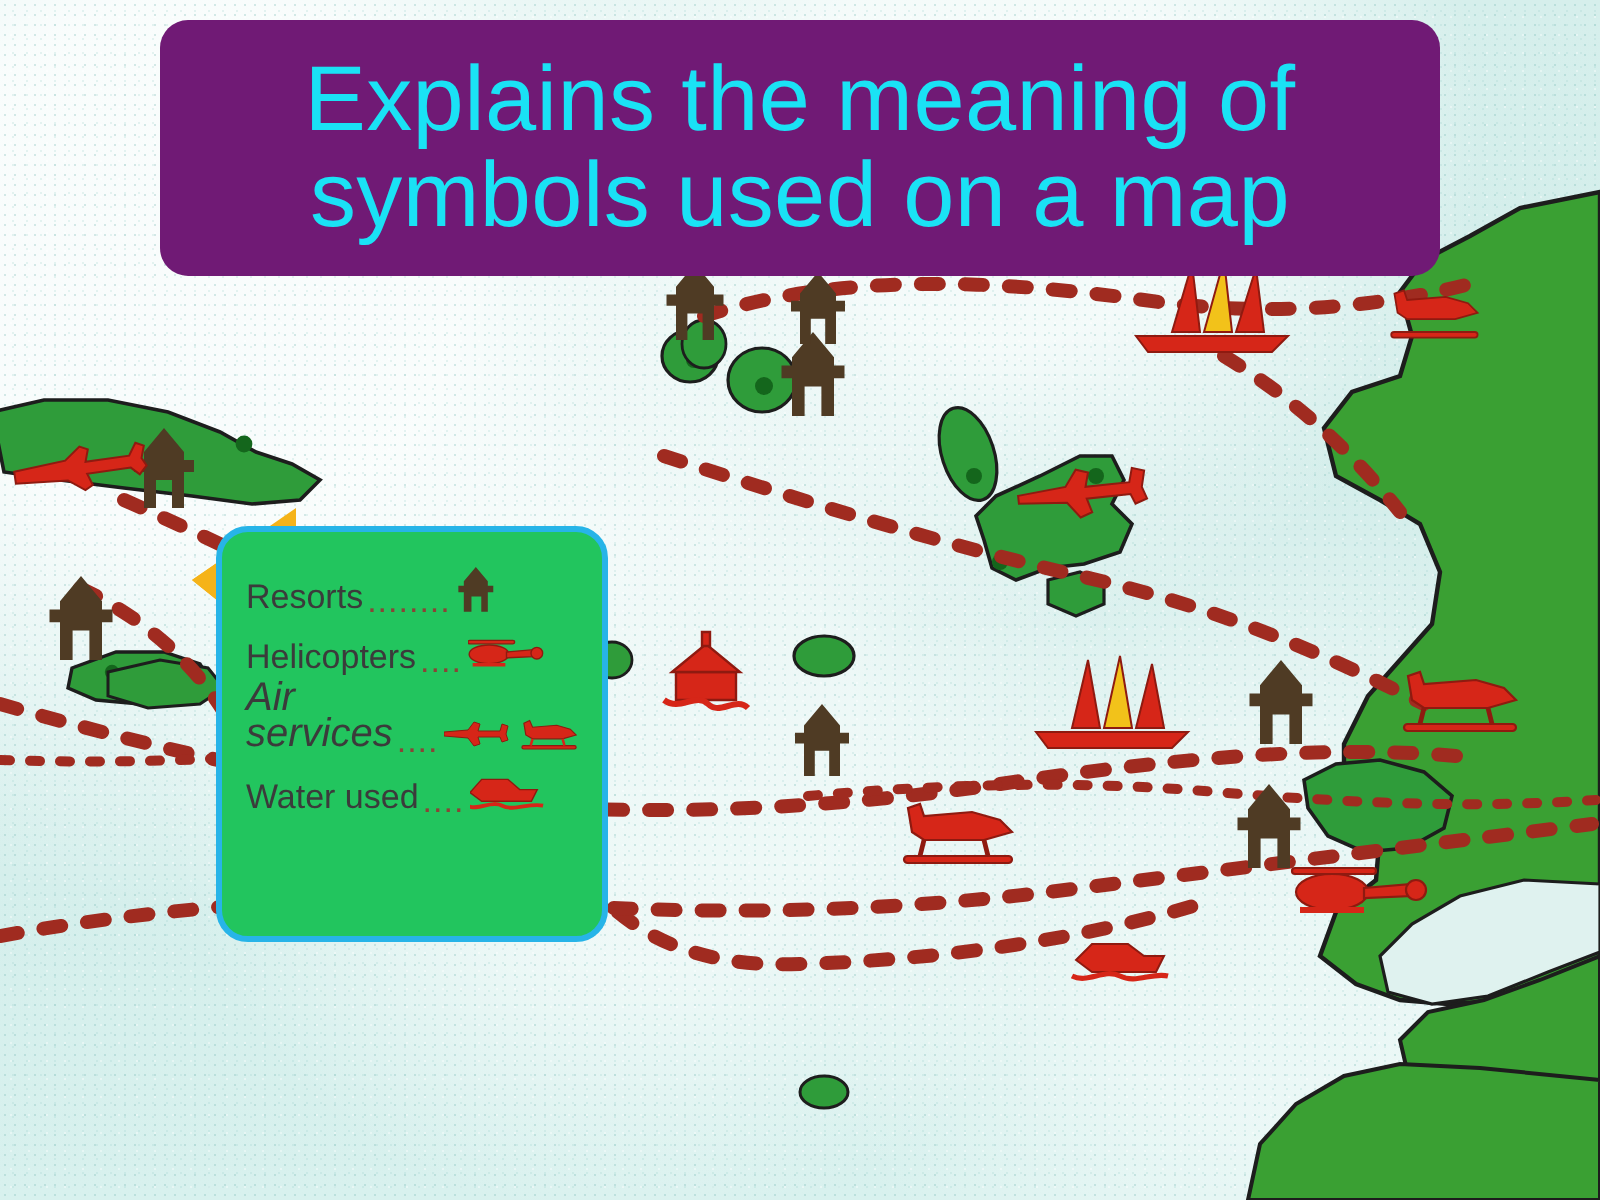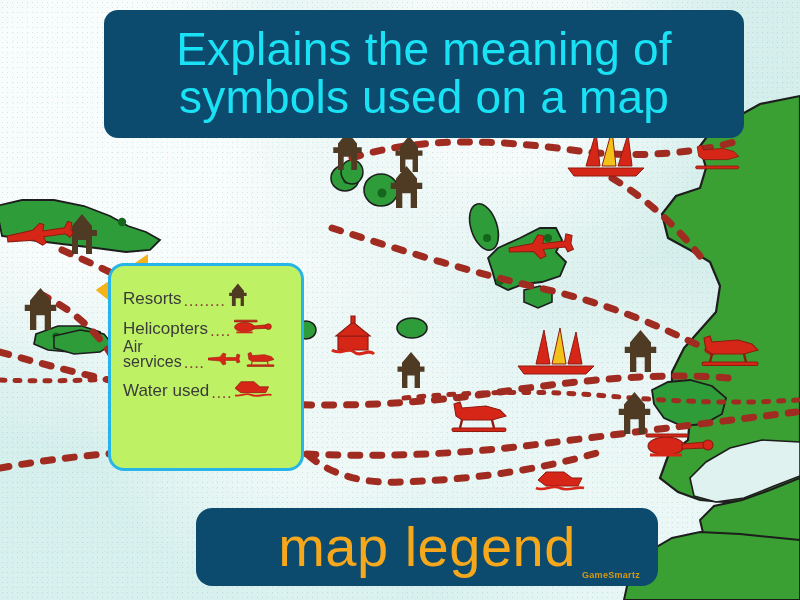--- a/index.html
+++ b/index.html
@@ -31,23 +31,23 @@
   
   .land{position:absolute;inset:0;}
   .land svg{display:block;width:800px;height:600px;}
 
   
   .icons{position:absolute;inset:0;}
   .icons svg{display:block;width:800px;height:600px;}
 
   
   .banner{
-    position:absolute;background:#0c4a6e;border-radius:14px;
+    position:absolute;background:#701a75;border-radius:14px;
     display:flex;align-items:center;justify-content:center;
-    text-align:center;line-height:1.04;margin-left:24px;
+    text-align:center;line-height:1.04;
   }
   #title-banner{
     left:80px;top:10px;width:640px;height:128px;
     color:#1ae2f5;font-size:46px;font-weight:400;letter-spacing:.2px;
     padding:0 18px;box-sizing:border-box;
   }
   #term-banner{
     left:172px;top:508px;width:462px;height:78px;
     border-radius:16px;
   }
@@ -59,39 +59,39 @@
     color:#d79a12;font-size:9px;font-weight:bold;letter-spacing:.3px;
   }
 
   
   .arrow{position:absolute;left:70px;top:238px;width:180px;height:120px;}
   .arrow svg{display:block;}
 
   
   #legend-card{
     position:absolute;left:108px;top:263px;width:196px;height:208px;
-    background:#bef264;border:3px solid #27b4e8;border-radius:16px;
+    background:#22c55e;border:3px solid #27b4e8;border-radius:16px;
     box-sizing:border-box;padding:14px 10px 8px 12px;
     display:flex;flex-direction:column;justify-content:flex-start;
   }
   .legend-row{
     display:flex;align-items:flex-end;gap:2px;
     margin-bottom:3px;min-height:27px;
   }
   .legend-label{
     color:#3b3b3b;font-size:17px;line-height:.95;white-space:pre-line;
     font-family:"Liberation Sans",sans-serif;
   }
   .legend-dots{
     color:#8a4436;font-size:17px;letter-spacing:.5px;line-height:1;
     position:relative;top:2px;
   }
   .legend-syms{display:flex;align-items:center;gap:4px;margin-left:1px;}
   .legend-syms svg{display:block;}
-  .row-air .legend-label{font-size:16px;line-height:.92;}
+  .row-air .legend-label{font-size:20px;line-height:.92;font-style:italic;}
 </style>
 </head>
 <body>
 
 <div id="stage">
 
   <div class="map-water"></div>
   <div class="map-grain"></div>
 
   <div class="land">
@@ -332,18 +332,14 @@
           </g>
         </svg>
       </span>
     </div>
   </div>
 
   <div class="banner" id="title-banner">
     <span>Explains the meaning of symbols used on a map</span>
   </div>
 
-  <div class="banner" id="term-banner">
-    <span class="term">map legend</span>
-    <span id="watermark">GameSmartz</span>
-  </div>
 
 </div>
 
 </body></html>

